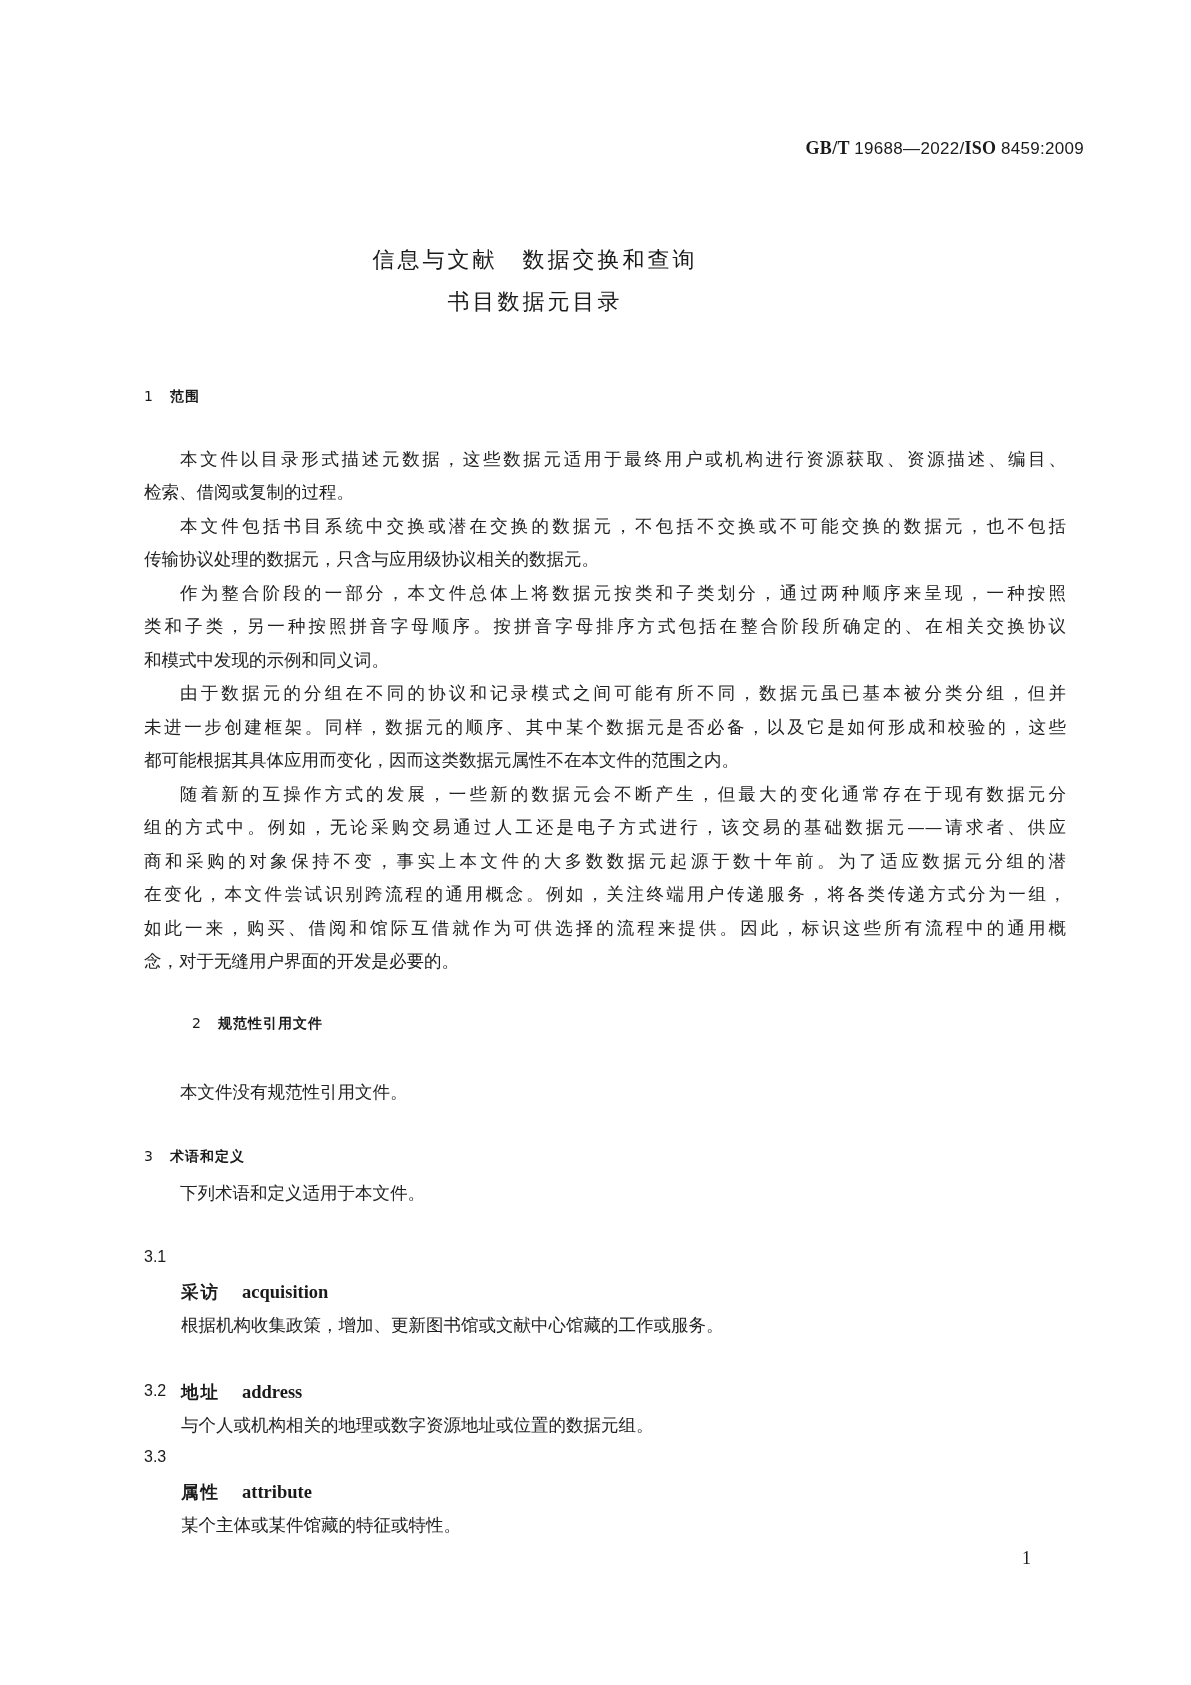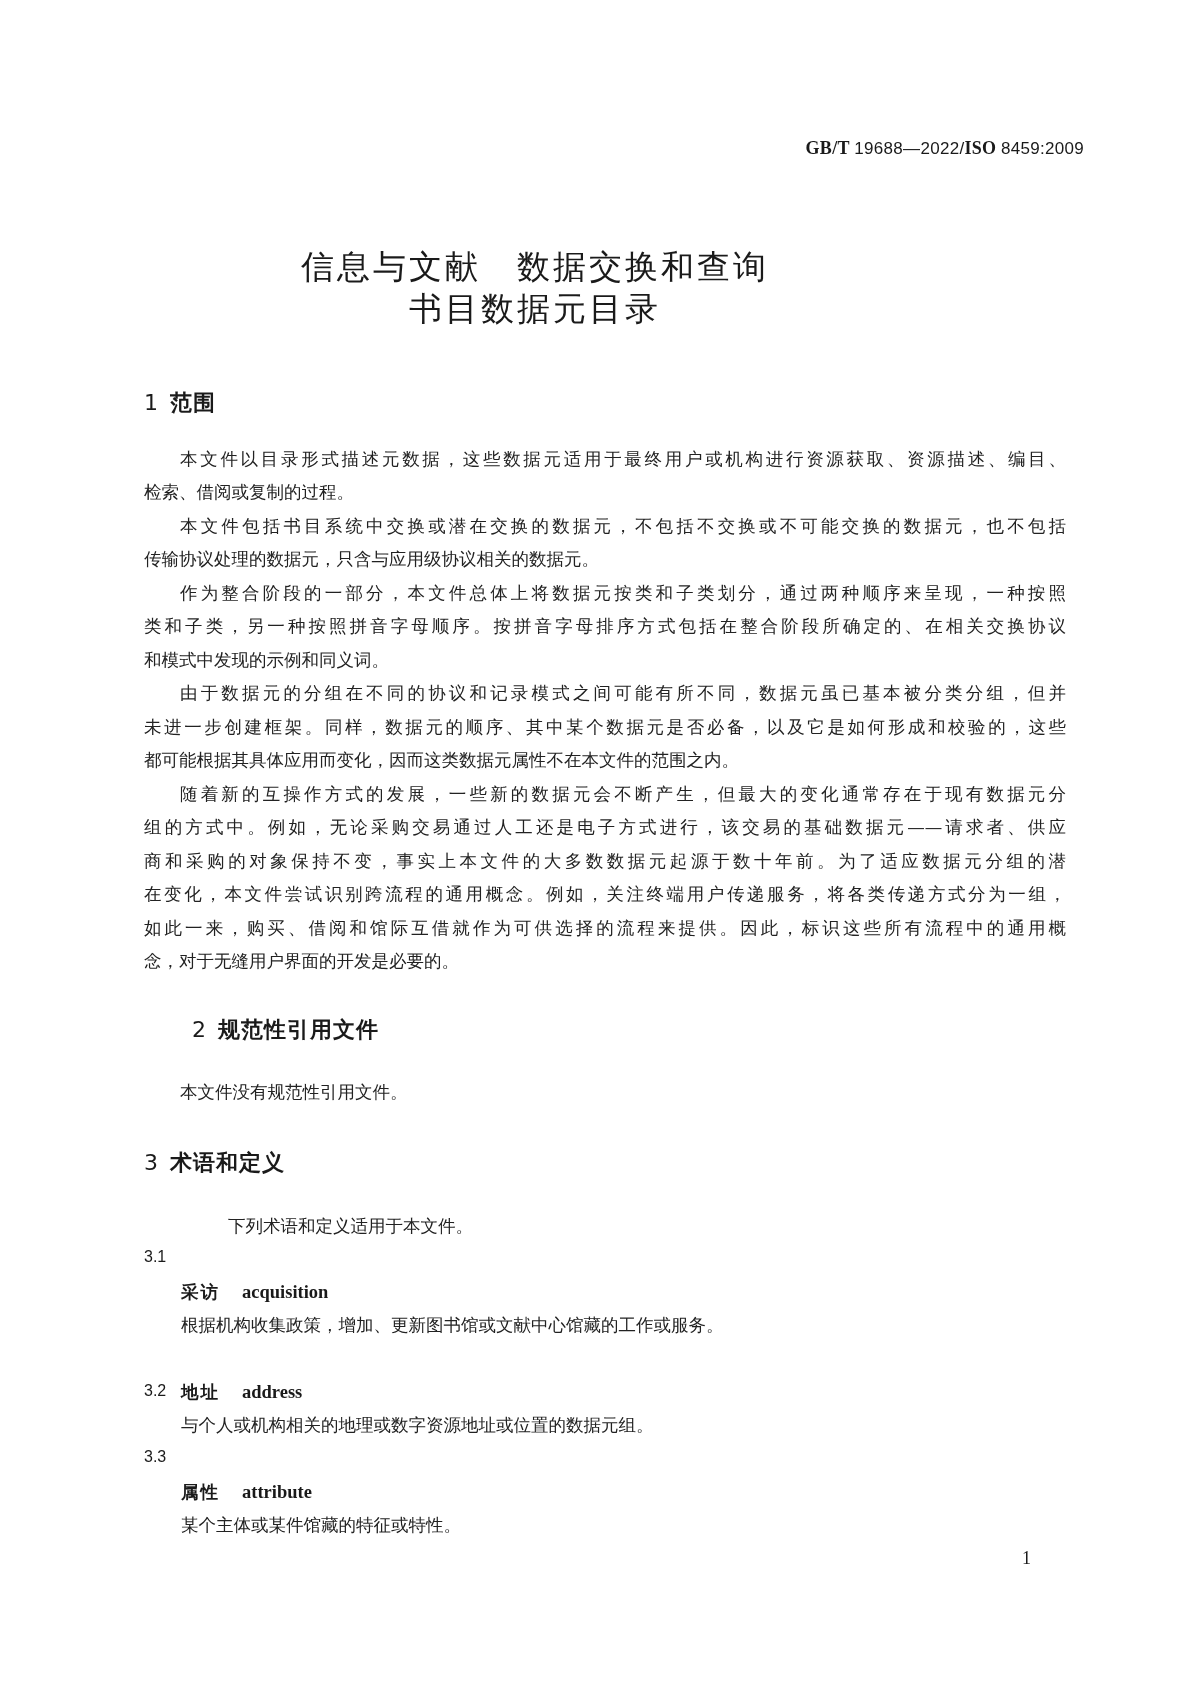--- a/index.html
+++ b/index.html
@@ -1,24 +1,24 @@
 <!DOCTYPE html>
 <html><head>
 <meta charset="utf-8">
 <style>
   html, body { margin: 0; padding: 0; background: #ffffff; }
   body { width: 1191px; height: 1685px; position: relative; overflow: hidden; color: #1a1a1a; }
   .page { position: absolute; left: 0; top: 0; width: 1191px; height: 1685px; background: #ffffff; padding-left: 24px; }
   .std-header { position: absolute; top: 138px; right: 131px; font-size: 17px; letter-spacing: 0.3px; white-space: nowrap; }
   .std-header .b { font-family: "Liberation Serif", "DejaVu Serif", serif; font-weight: bold; font-size: 18px; }
   .std-header .n { font-family: "Liberation Sans", "DejaVu Sans", sans-serif; }
-  .title { position: absolute; left: 0; width: 1070px; text-align: center; font-family: "DejaVu Sans", "Liberation Sans", sans-serif; font-size: 33px; letter-spacing: 3px; white-space: pre; }
+  .title { position: absolute; left: 0; width: 1070px; text-align: center; font-family: "DejaVu Sans", "Liberation Sans", sans-serif; font-size: 22px; letter-spacing: 3px; white-space: pre; }
   .t1 { top: 245px; }
   .t2 { top: 287px; }
-  .heading { position: absolute; left: 144px; font-family: "DejaVu Sans", "Liberation Sans", sans-serif; font-size: 22px; font-weight: bold; white-space: nowrap; letter-spacing: 1px; }
+  .heading { position: absolute; left: 144px; font-family: "DejaVu Sans", "Liberation Sans", sans-serif; font-size: 14px; font-weight: bold; white-space: nowrap; letter-spacing: 1px; }
   .heading .num { font-weight: normal; display: inline-block; width: 26px; }
   .line { position: absolute; font-family: "DejaVu Serif", "Liberation Serif", serif; font-size: 17.5px; white-space: nowrap; color: #222; }
   .justified { left: 144px; width: 922px; text-align: justify; text-align-last: justify; }
   .first { left: 180px; width: 886px; }
   .last { text-align: left; text-align-last: left; }
   .clause-num { position: absolute; left: 144px; font-family: "Liberation Sans", "DejaVu Sans", sans-serif; font-size: 16px; }
   .term { position: absolute; left: 181px; font-size: 17.5px; white-space: nowrap; }
   .term .zh { font-family: "DejaVu Sans", "Liberation Sans", sans-serif; font-weight: bold; letter-spacing: 2px; }
   .term .en { font-family: "Liberation Serif", "DejaVu Serif", serif; font-weight: bold; font-size: 18.5px; margin-left: 22px; }
   .def { left: 181px; }
@@ -60,21 +60,21 @@
   <div class="line justified last" style="top:949px;">念，对于无缝用户界面的开发是必要的。</div>
 
   <div class="heading" style="top:1015px;margin-left:48px;">
     <span class="num">2</span><span>规范性引用文件</span>
   </div>
   <div class="line first last" style="top:1080px;">本文件没有规范性引用文件。</div>
 
   <div class="heading" style="top:1148px;">
     <span class="num">3</span><span>术语和定义</span>
   </div>
-  <div class="line first last" style="top:1214px;margin-left:48px;">下列术语和定义适用于本文件。</div>
+  <div class="line first last" style="top:1181px;">下列术语和定义适用于本文件。</div>
 
   <div class="clause-num" style="top:1248px;">3.1</div>
   <div class="term" style="top:1280px;">
     <span class="zh">采访</span><span class="en">acquisition</span>
   </div>
   <div class="line def" style="top:1313px;">根据机构收集政策，增加、更新图书馆或文献中心馆藏的工作或服务。</div>
 
   <div class="clause-num" style="top:1348px;margin-top:34px;">3.2</div>
   <div class="term" style="top:1380px;">
     <span class="zh">地址</span><span class="en">address</span>

